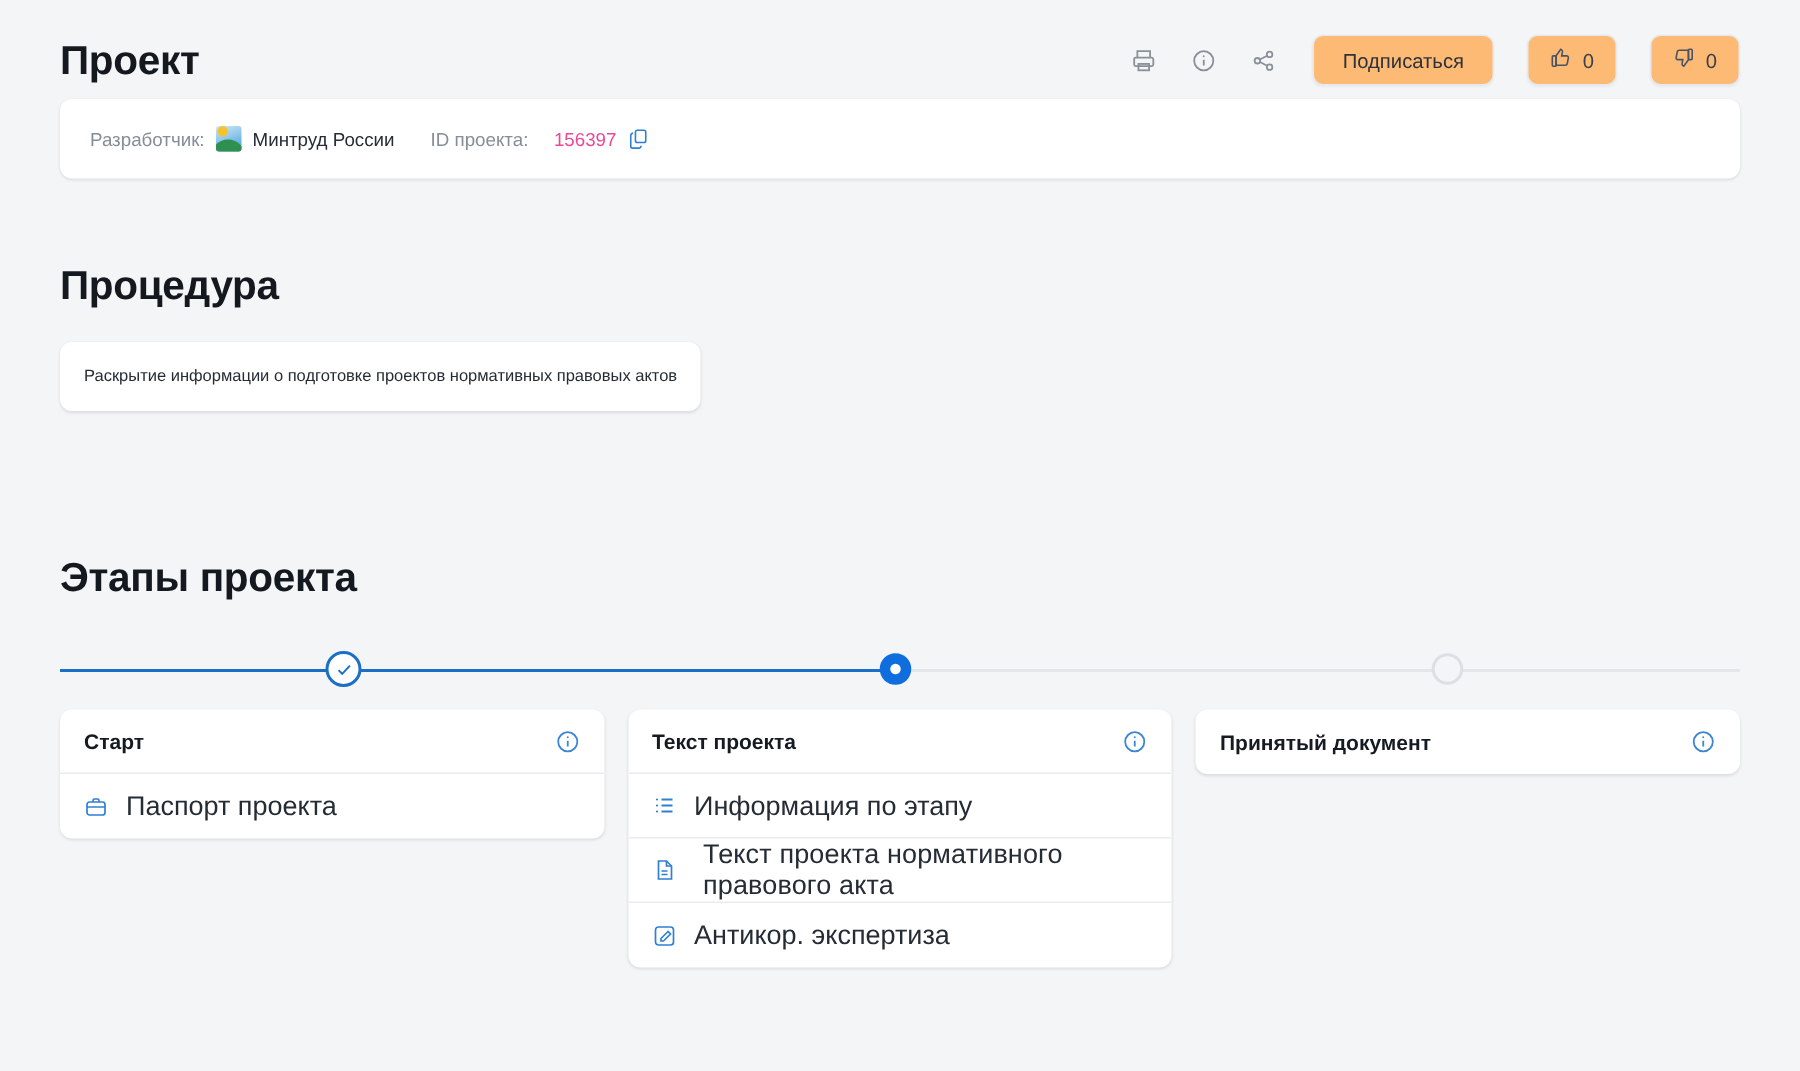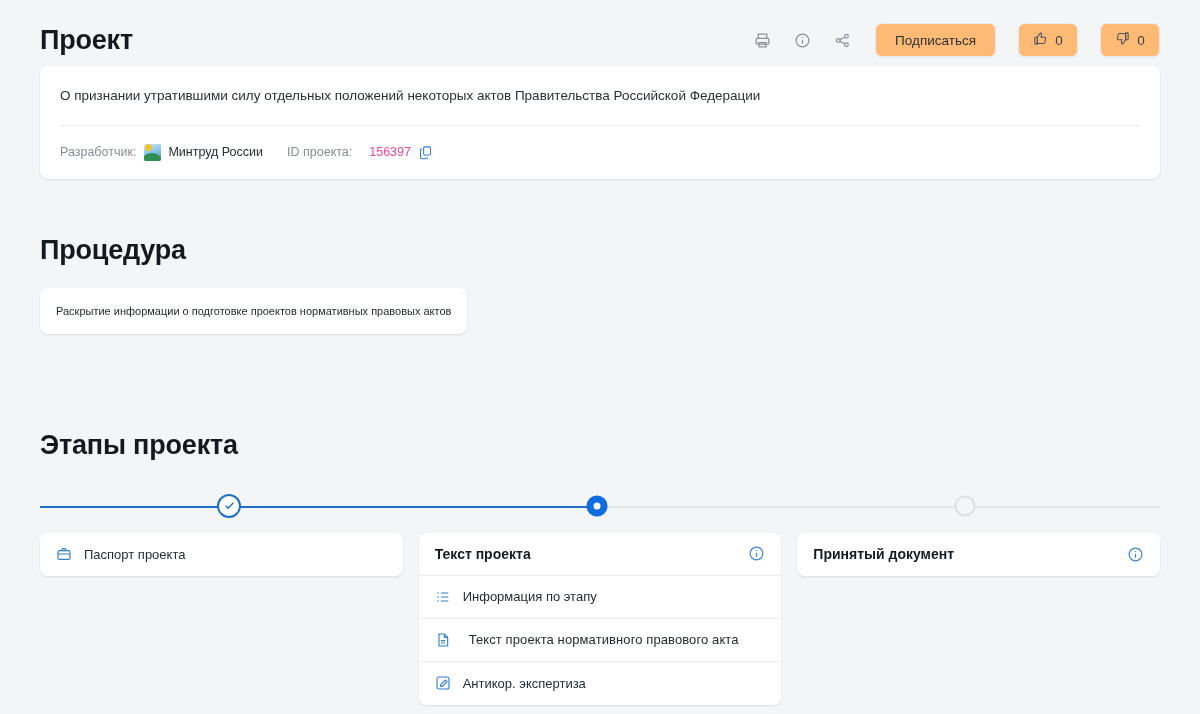--- a/index.html
+++ b/index.html
@@ -113,21 +113,21 @@
   }
   .stage-card { width: 366px; overflow: hidden; }
   .stage-head {
     display: flex; align-items: center; justify-content: space-between;
     height: 43px; padding: 0 16px; font-size: 14px; font-weight: bold;
     color: #161b23; border-bottom: 1px solid #ebecef;
   }
   .stage-card.empty .stage-head { border-bottom: none; }
   .stage-row {
     display: flex; align-items: center; gap: 12px;
-    height: 43px; padding: 0 16px; font-size: 13px; color: #262c35;
+    height: 43px; padding: 0 16px; font-size: 18px; color: #262c35;
     border-bottom: 1px solid #ebecef; cursor: pointer;
   }
   .stage-row:last-child { border-bottom: none; }
   .stage-row .ic { display: flex; flex: none; color: #2f7fd4; }
   .stage-row.wide .lbl { margin-left: 6px; letter-spacing: .1px; }
   .info-ic { color: #3d86d4; display: flex; cursor: pointer; }
 </style>
 </head>
 <body>
 
@@ -182,21 +182,20 @@
             <rect x="17" y="3" width="4" height="11" rx="1"></rect>
           </svg>
         </span>
         <span class="cnt">0</span>
       </div>
 
     </div>
   </div>
 
   <div class="card project-card">
-    <div class="project-title">О признании утратившими силу отдельных положений некоторых актов Правительства Российской Федерации</div>
 
     <div class="project-meta">
       <span>Разработчик:</span>
       <span class="emblem"></span>
       <span class="dev-name">Минтруд России</span>
       <span class="gap"></span>
       <span>ID проекта:</span>
       <span class="pid-val">156397</span>
       <span class="copy-ic">
         <svg width="15" height="15" viewBox="0 0 24 24" fill="none" stroke="#2f7fd4" stroke-width="1.7">
@@ -234,20 +233,30 @@
       </div>
 
       <div class="node" style="left:925px">
         <div class="node-todo"></div>
       </div>
     </div>
 
     <div class="stage-cols">
 
       <div class="card stage-card">
+        <div class="stage-head">
+          <span>Старт</span>
+          <span class="info-ic">
+            <svg width="17" height="17" viewBox="0 0 24 24" fill="none" stroke="currentColor" stroke-width="1.7">
+              <circle cx="12" cy="12" r="9"></circle>
+                <path d="M12 11v5.5"></path>
+                <circle cx="12" cy="7.8" r=".9" fill="currentColor" stroke="none"></circle>
+            </svg>
+          </span>
+        </div>
         <div class="stage-row">
           <span class="ic">
             <svg width="16" height="16" viewBox="0 0 24 24" fill="none" stroke="currentColor" stroke-width="1.7">
               <rect x="3" y="7" width="18" height="13" rx="2.5"></rect>
                 <path d="M9 7V5.5A1.5 1.5 0 0 1 10.5 4h3A1.5 1.5 0 0 1 15 5.5V7"></path>
                 <path d="M3 12h18"></path>
             </svg>
           </span>
           <span class="lbl">Паспорт проекта</span>
         </div>

